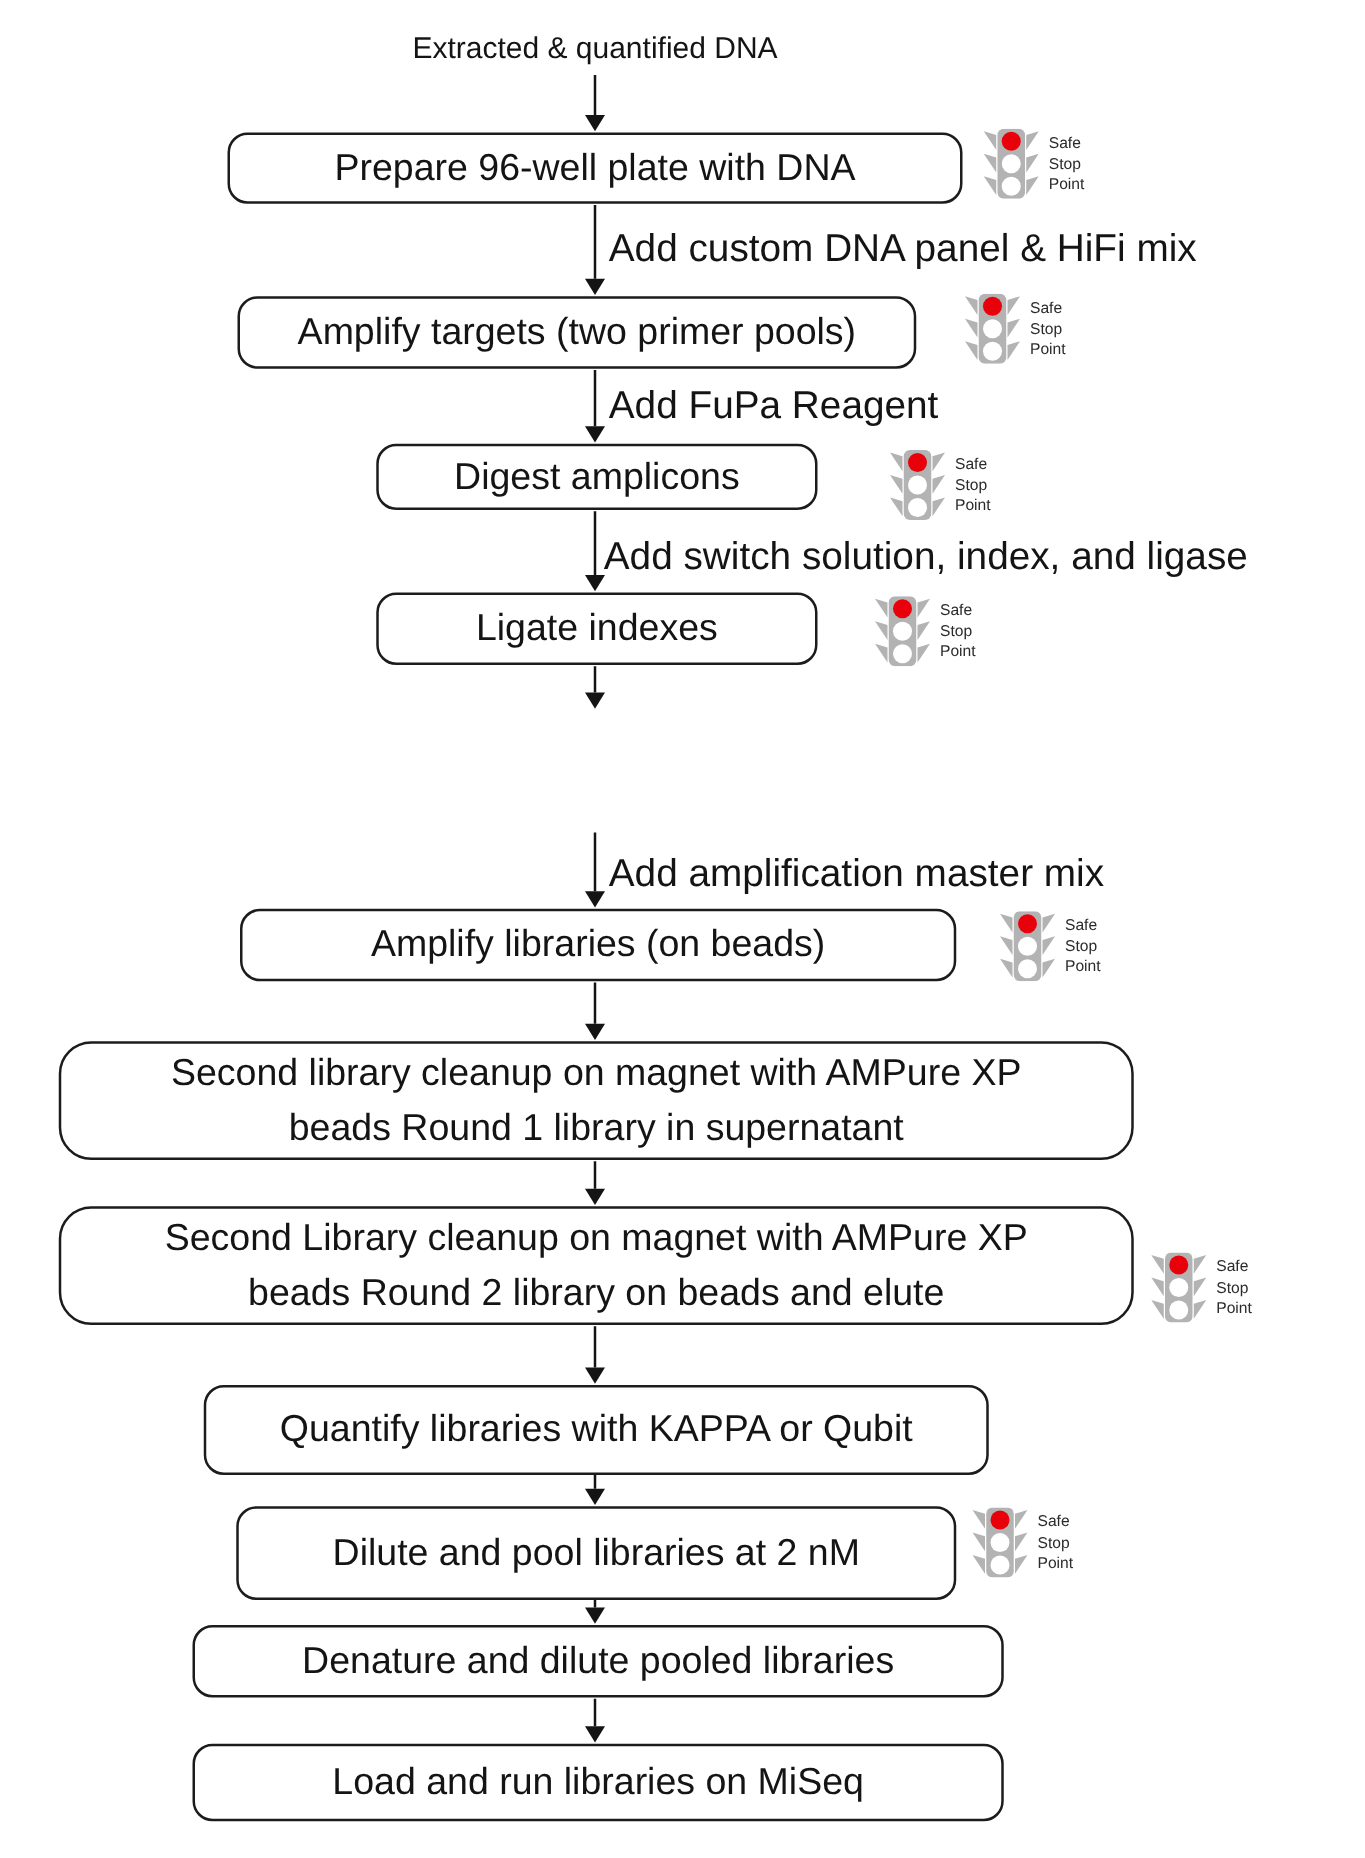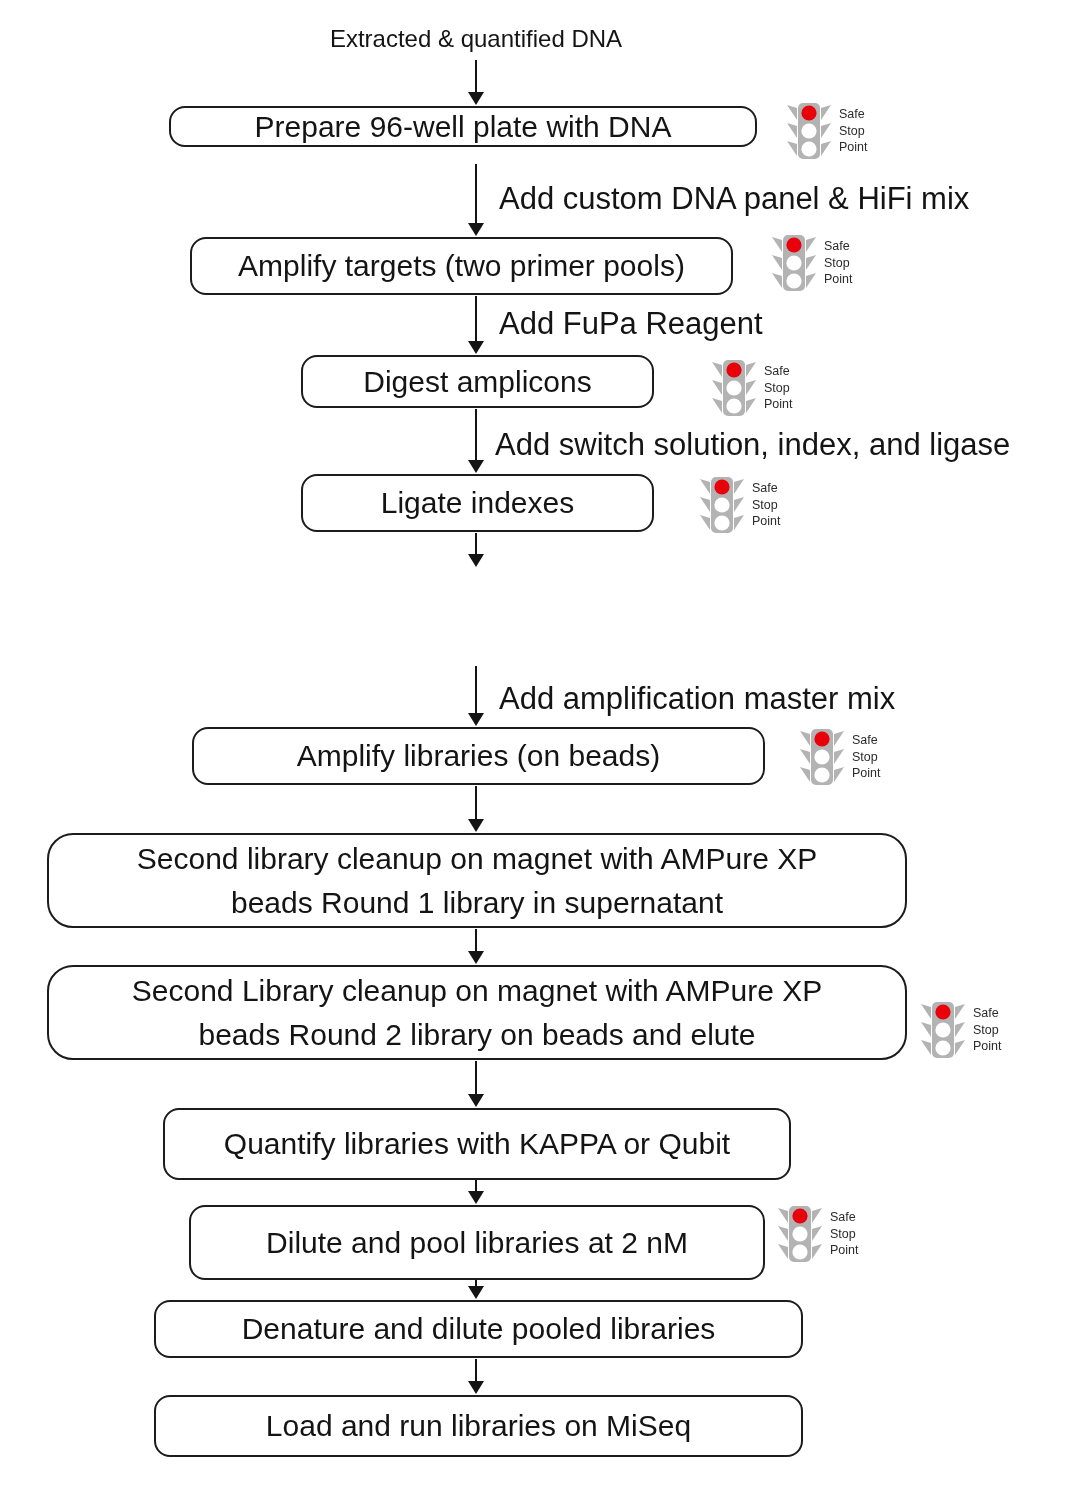--- a/index.html
+++ b/index.html
@@ -12,21 +12,21 @@
     font-size:24px;line-height:38px;white-space:nowrap;
   }
   .box{
     position:absolute;box-sizing:border-box;background:#ffffff;
     border:2.5px solid #1c1c1c;border-radius:16px;
     display:flex;flex-direction:column;align-items:center;justify-content:center;
     text-align:center;font-size:30px;line-height:44px;
   }
   .box.big{border-radius:26px;}
   .box span{display:block;white-space:nowrap;}
-  .edge-label{position:absolute;font-size:31px;white-space:nowrap;margin-left:12px;}
+  .edge-label{position:absolute;font-size:31px;white-space:nowrap;}
   .arrow{
     position:absolute;left:468px;width:16px;
     display:flex;flex-direction:column;align-items:center;
   }
   .arrow .shaft{flex:1;width:2px;background:#141414;}
   .arrow .head{
     width:0;height:0;
     border-left:8px solid transparent;border-right:8px solid transparent;
     border-top:13px solid #141414;
   }
@@ -94,21 +94,21 @@
   <div class="arrow" style="top:1359px;height:35px">
       <i class="shaft"></i>
       <i class="head"></i>
     </div>
 
   <div class="edge-label" style="left:487px;top:181px">Add custom DNA panel &amp; HiFi mix</div>
   <div class="edge-label" style="left:487px;top:306px">Add FuPa Reagent</div>
   <div class="edge-label" style="left:483px;top:427px">Add switch solution, index, and ligase</div>
   <div class="edge-label" style="left:487px;top:681px">Add amplification master mix</div>
 
-  <div class="box" style="left:169px;top:106px;width:588px;height:41px">
+  <div class="box" style="left:182px;top:106px;width:588px;height:57px">
     <span>Prepare 96-well plate with DNA</span>
   </div>
   <div class="box" style="left:190px;top:237px;width:543px;height:58px">
     <span>Amplify targets (two primer pools)</span>
   </div>
   <div class="box" style="left:301px;top:355px;width:353px;height:53px">
     <span>Digest amplicons</span>
   </div>
   <div class="box" style="left:301px;top:474px;width:353px;height:58px">
     <span>Ligate indexes</span>

